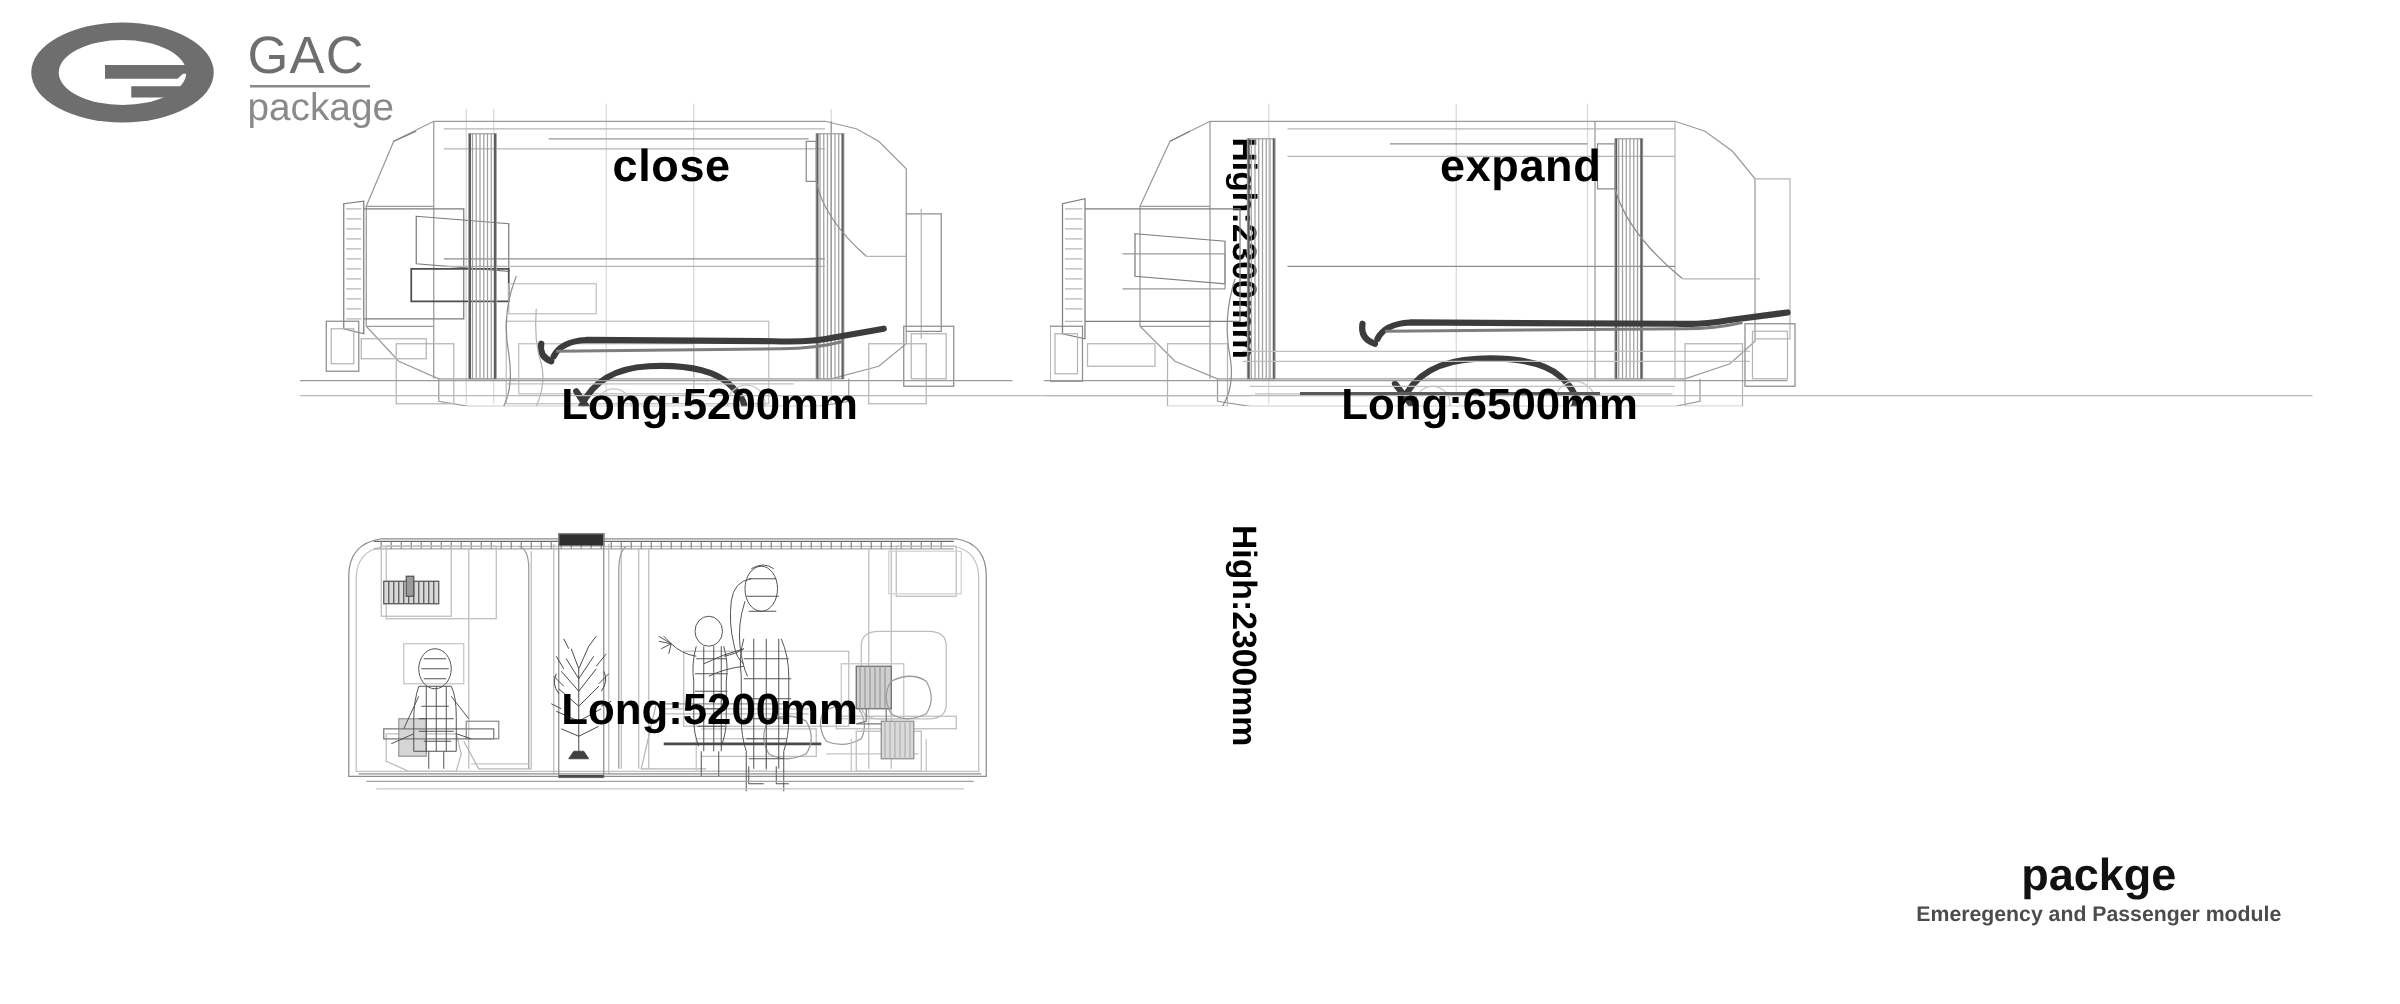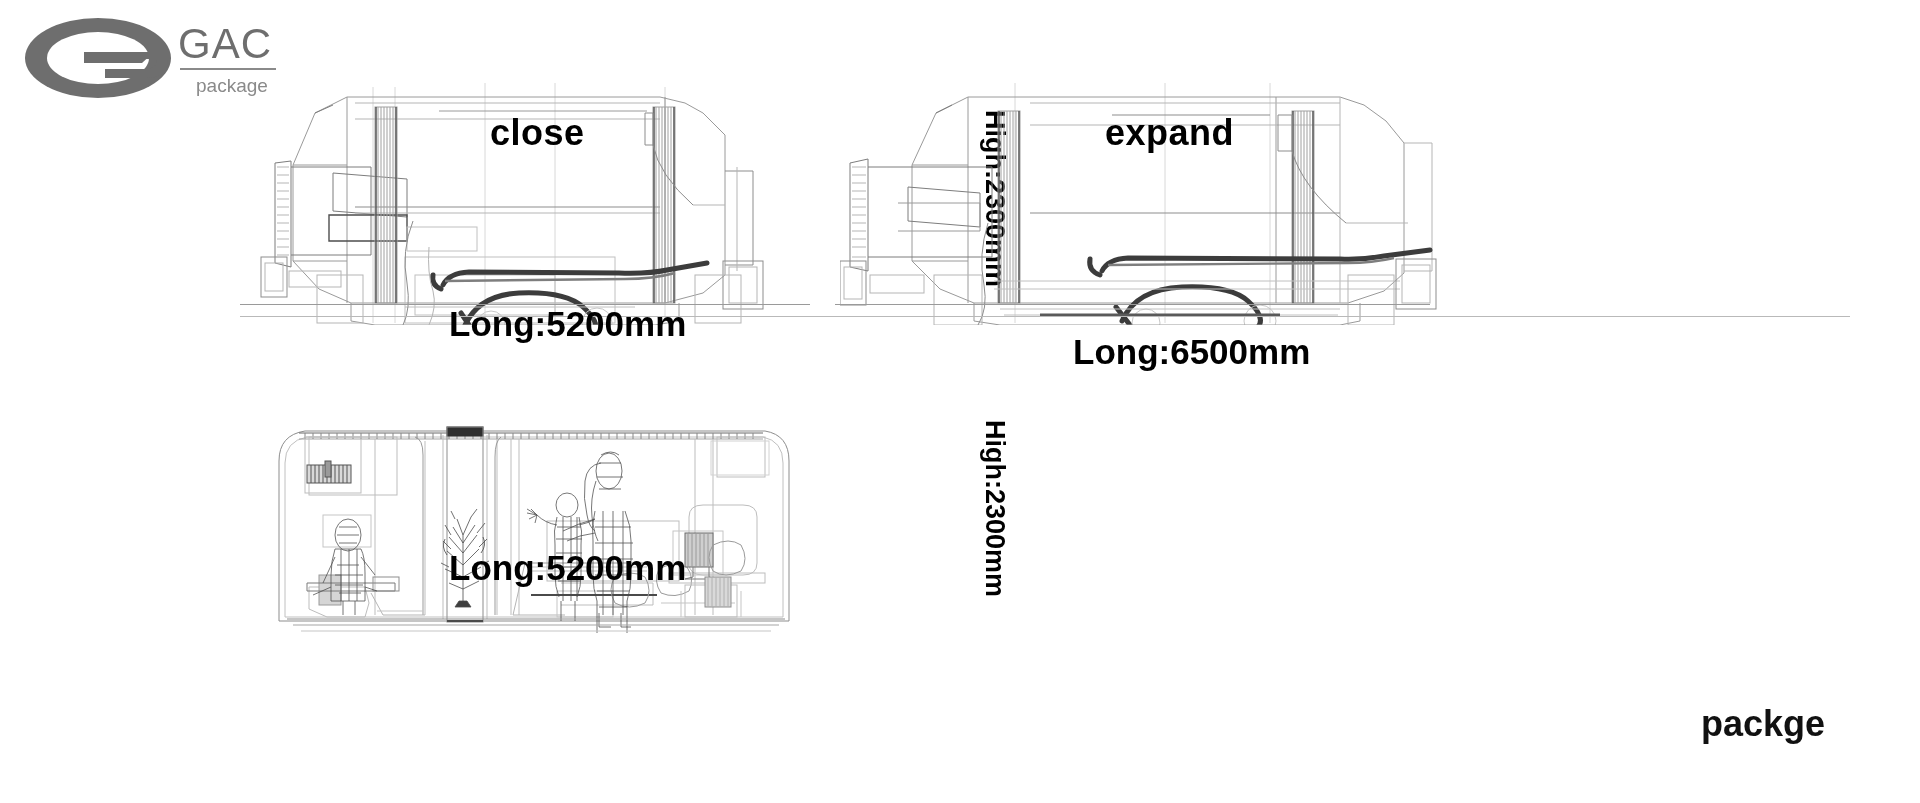--- a/index.html
+++ b/index.html
@@ -9,28 +9,28 @@
     background:#ffffff;
     font-family:"Liberation Sans", sans-serif;
     overflow:hidden;
     position:relative;
   }
   .board{position:absolute;inset:0;}
 
   
   .logo-block{position:absolute;left:22px;top:10px;width:300px;height:105px;}
   .logo-mark{position:absolute;left:0;top:6px;width:160px;height:84px;}
-  .logo-text{position:absolute;left:156px;top:12px;width:130px;}
+  .logo-text{position:absolute;left:176px;top:12px;width:130px;}
   .logo-gac{
     font-size:42px;color:#6e6e6e;letter-spacing:1px;line-height:44px;
     font-family:"Liberation Sans", sans-serif;font-weight:400;
   }
   .logo-rule{height:2px;background:#8a8a8a;width:96px;margin:2px 0 3px 2px;}
   .logo-pkg{
-    font-size:19px;color:#8a8a8a;line-height:26px;margin-left:18px;
+    font-size:31px;color:#8a8a8a;line-height:26px;margin-left:0;
     font-family:"Liberation Sans", sans-serif;font-weight:400;
   }
 
   
   .view{position:absolute;}
   .view svg{display:block;}
 
   
   .lbl{
     position:absolute;
@@ -321,26 +321,26 @@
           <rect x="508" y="200" width="46" height="50" stroke="#b5b5b5"></rect>
         </g>
 
         <g stroke="#8d8d8d" stroke-width="1">
           <path d="M148 148 q-10 32 -4 62 q4 24 -6 40"></path>
         </g>
       </g>
     </svg>
   </div>
 
-  <div class="lbl lbl-state" style="left:1105px;top:112px;">expand</div>
+  <div class="lbl lbl-state" style="left:1152px;top:112px;">expand</div>
 
   <div class="ground" style="left:835px;top:304px;width:595px;"></div>
   <div class="ground2" style="left:835px;top:316px;width:1015px;"></div>
 
-  <div class="lbl lbl-dim" style="left:1073px;top:304px;margin-top:28px;">Long:6500mm</div>
+  <div class="lbl lbl-dim" style="left:1073px;top:304px;">Long:6500mm</div>
 
   <div class="view" style="left:265px;top:415px;">
     <svg width="545" height="240" viewBox="0 0 545 240">
       <g fill="none" stroke-linejoin="miter" stroke-linecap="butt">
 
         <g stroke="#8d8d8d" stroke-width="1">
           <path d="M14 46 Q14 20 40 16 L500 16 Q524 20 524 46 L524 206 L14 206 Z"></path>
           <path d="M20 48 Q20 26 42 22 L498 22 Q518 26 518 48 L518 202 L20 202 Z" stroke="#c0c0c0"></path>
         </g>
 
@@ -509,15 +509,16 @@
       </g>
     </svg>
   </div>
 
   <div class="lbl lbl-vert" style="left:1010px;top:420px;">High:2300mm</div>
 
   <div class="lbl lbl-dim" style="left:449px;top:548px;">Long:5200mm</div>
 
   <div class="caption">
     <div class="caption-title">packge</div>
+    <div class="caption-sub">Emeregency and Passenger module</div>
   </div>
 
 </div>
 
 </body></html>

